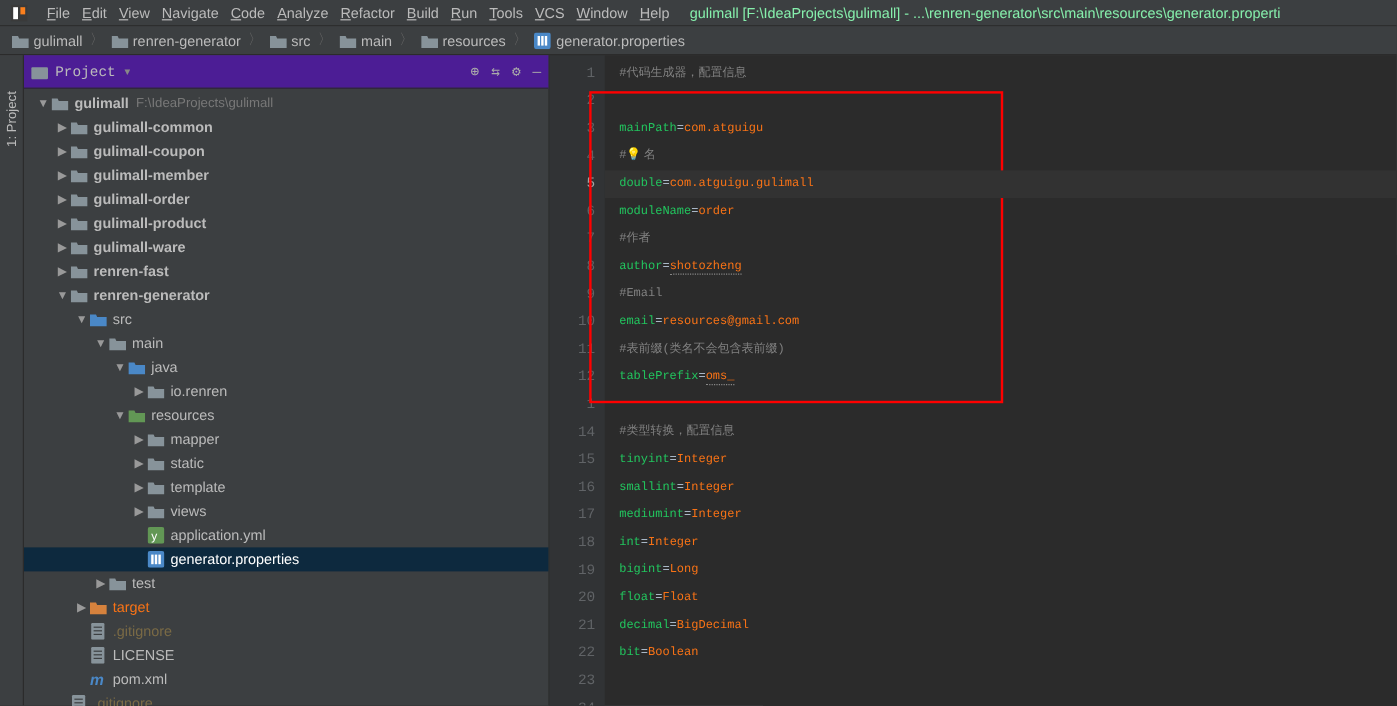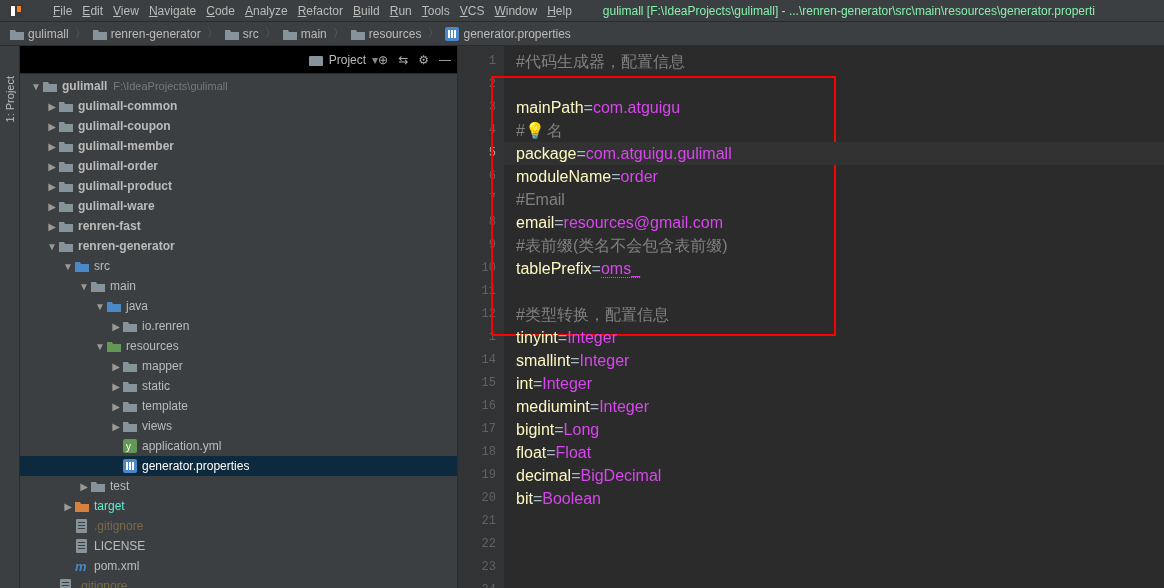--- a/index.html
+++ b/index.html
@@ -11,21 +11,21 @@
   width: 1164px;
   height: 588px;
   overflow: hidden;
 }
 .menubar {
   height: 22px;
   background: #3c3f41;
   display: flex;
   align-items: center;
   padding: 0 4px;
-  gap: 20px;
+  gap: 6px;
   border-bottom: 1px solid #2b2b2b;
   white-space: nowrap;
   overflow: hidden;
 }
 .menubar .menu-item { padding: 2px 5px; cursor: pointer; color: #bbb; }
 .menubar .menu-item .ul { text-decoration: underline; }
 .menubar .title { color: #86efac; margin-left: 6px; font-size: 12px; }
 .breadcrumbs {
   height: 24px;
   background: #3c3f41;
@@ -60,24 +60,25 @@
   width: 438px;
   background: #3c3f41;
   border-right: 1px solid #2b2b2b;
   display: flex;
   flex-direction: column;
 }
 .sidebar-header {
   height: 28px;
   display: flex;
   align-items: center;
-  justify-content: flex-end;
+  justify-content: space-between;
   padding: 0 6px;
   border-bottom: 1px solid #2b2b2b;
-  background: #000000;
+  background: #4c1d95;
+  font-family: Liberation Mono, monospace;
 }
 .sidebar-header .left { display: flex; align-items: center; gap: 6px; }
 .sidebar-header .actions { display: flex; align-items: center; gap: 10px; }
 .sidebar-header .actions span { cursor: pointer; color: #aaa; }
 .tree {
   flex: 1;
   overflow-y: auto;
   padding: 2px 0;
 }
 .tree-row {
@@ -125,36 +126,36 @@
   color: #606366;
   font-family: Consolas, "Courier New", monospace;
   font-size: 12px;
   line-height: 23px;
 }
 .gutter .ln { height: 23px; }
 .gutter .ln.cur { color: #a4a3a3; }
 .code {
   flex: 1;
   padding: 4px 0 0 12px;
-  font-family: Liberation Sans, sans-serif;
-  font-size: 16px;
+  font-family: Liberation Mono, monospace;
+  font-size: 10px;
   line-height: 23px;
   color: #a9b7c6;
   position: relative;
 }
 .code .line { height: 23px; white-space: pre; position: relative; }
 .code .line.current {
   background: #323232;
   margin-left: -12px;
   padding-left: 12px;
   margin-right: -400px;
   padding-right: 400px;
 }
-.key { color: #fef9c3; }
-.val { color: #d946ef; }
+.key { color: #22c55e; }
+.val { color: #f97316; }
 .underlined-squiggle { border-bottom: 1px dotted #888; }
 .comment { color: #808080; }
 .eq { color: #a9b7c6; }
 .red-box {
   position: absolute;
   border: 2px solid #ff0000;
   pointer-events: none;
 }
 .bulb {
   color: #f0c420;
@@ -441,21 +442,21 @@
           </span>
           <span>test</span>
         </div>
         <div class="tree-row indent-2">
           <span class="arrow">▶</span>
           <span class="icon">
             <svg width="14" height="12">
               <path d="M0 2h5l1 2h8v8H0z" class="orange-folder-icon"></path>
             </svg>
           </span>
-          <span style="color:#5eead4">target</span>
+          <span style="color:#f97316">target</span>
         </div>
         <div class="tree-row indent-2">
           <span class="arrow"></span>
           <span class="icon">
             <svg width="14" height="14">
               <rect width="11" height="14" x="1" fill="#87939a" rx="1"></rect>
               <rect width="7" height="1" x="3" y="3" fill="#3c3f41"></rect>
               <rect width="7" height="1" x="3" y="6" fill="#3c3f41"></rect>
               <rect width="7" height="1" x="3" y="9" fill="#3c3f41"></rect>
             </svg>
@@ -524,31 +525,33 @@
         <div class="ln">22</div>
         <div class="ln">23</div>
         <div class="ln">24</div>
       </div>
     <div class="code" id="code-holder">
       <div class="red-box" style="left:-13px; top:30px; width:345px; height:260px;"></div>
     <div class="line"><span class="comment">#代码生成器，配置信息</span></div>
         <div class="line">&nbsp;</div>
         <div class="line"><span class="key">mainPath</span><span class="eq">=</span><span class="val">com.atguigu</span></div>
         <div class="line"><span class="comment">#</span><span class="bulb">💡</span><span class="comment">名</span></div>
-        <div class="line current"><span class="key">package</span><span class="eq">=</span><span class="val">com.atguigu.gulimall</span></div>
+        <div class="line current"><span class="key">double</span><span class="eq">=</span><span class="val">com.atguigu.gulimall</span></div>
         <div class="line"><span class="key">moduleName</span><span class="eq">=</span><span class="val">order</span></div>
+        <div class="line"><span class="comment">#作者</span></div>
+        <div class="line"><span class="key">author</span><span class="eq">=</span><span class="val underlined-squiggle">shotozheng</span></div>
         <div class="line"><span class="comment">#Email</span></div>
         <div class="line"><span class="key">email</span><span class="eq">=</span><span class="val">resources@gmail.com</span></div>
         <div class="line"><span class="comment">#表前缀(类名不会包含表前缀)</span></div>
         <div class="line"><span class="key">tablePrefix</span><span class="eq">=</span><span class="val underlined-squiggle">oms_</span></div>
         <div class="line">&nbsp;</div>
         <div class="line"><span class="comment">#类型转换，配置信息</span></div>
         <div class="line"><span class="key">tinyint</span><span class="eq">=</span><span class="val">Integer</span></div>
         <div class="line"><span class="key">smallint</span><span class="eq">=</span><span class="val">Integer</span></div>
+        <div class="line"><span class="key">mediumint</span><span class="eq">=</span><span class="val">Integer</span></div>
         <div class="line"><span class="key">int</span><span class="eq">=</span><span class="val">Integer</span></div>
-        <div class="line"><span class="key">mediumint</span><span class="eq">=</span><span class="val">Integer</span></div>
         <div class="line"><span class="key">bigint</span><span class="eq">=</span><span class="val">Long</span></div>
         <div class="line"><span class="key">float</span><span class="eq">=</span><span class="val">Float</span></div>
         <div class="line"><span class="key">decimal</span><span class="eq">=</span><span class="val">BigDecimal</span></div>
         <div class="line"><span class="key">bit</span><span class="eq">=</span><span class="val">Boolean</span></div>
       </div>
   </div>
 </div>
 
 </body></html>

